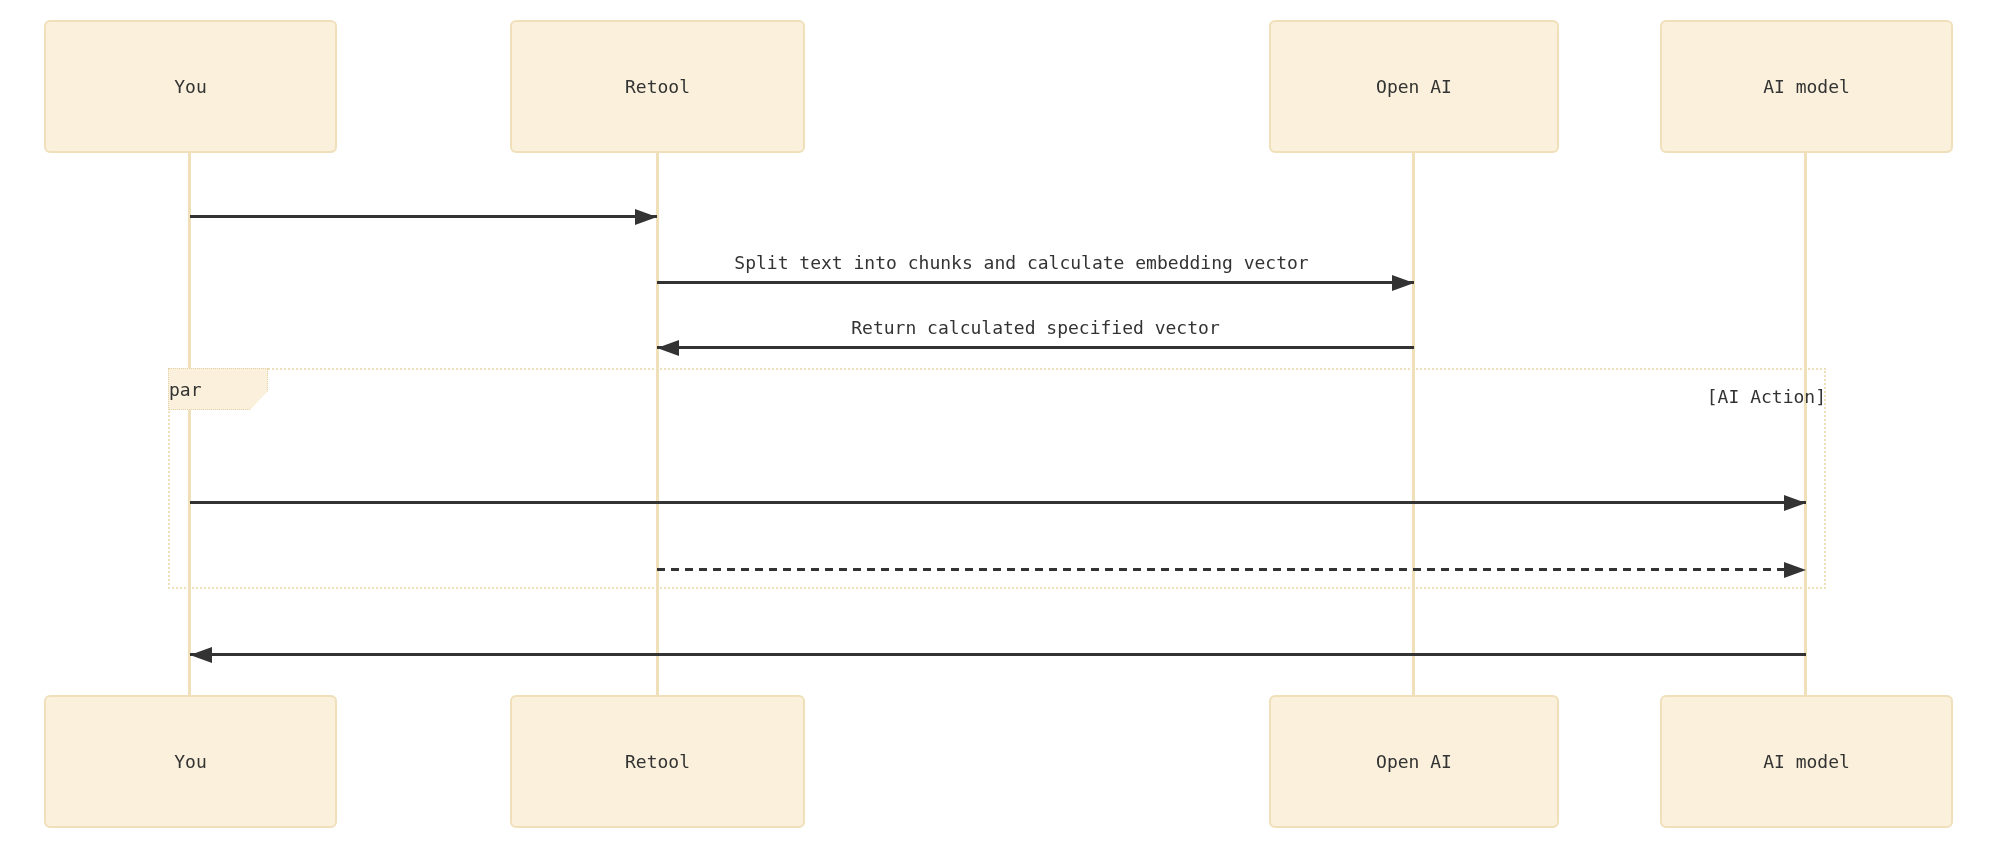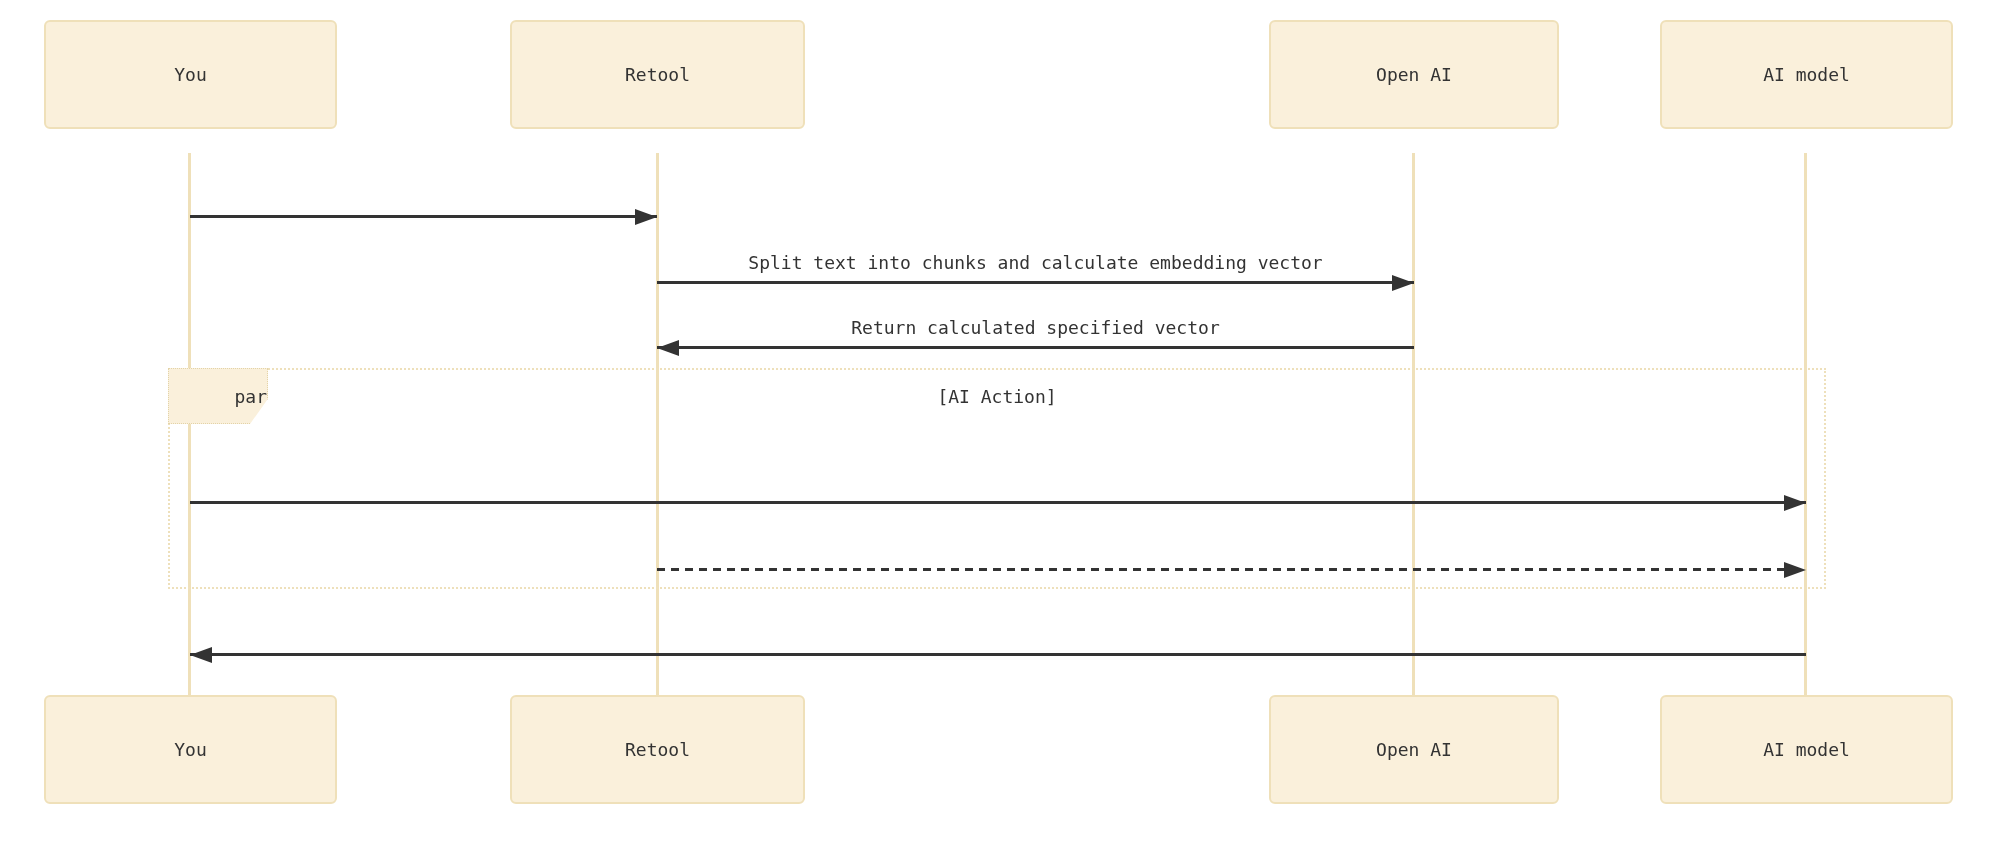--- a/index.html
+++ b/index.html
@@ -17,21 +17,21 @@
     position: relative;
     width: 1999px;
     height: 858px;
     background: var(--background);
     overflow: hidden;
     font-family: "DejaVu Sans Mono", "Liberation Mono", monospace;
     color: var(--text);
   }
   .actor {
     position: absolute;
-    height: 109px;
+    height: 133px;
     background: var(--actor-fill);
     border: 2px solid var(--actor-border);
     border-radius: 6px;
     display: flex;
     align-items: center;
     justify-content: center;
     font-size: 18px;
     color: var(--text);
   }
   .lifeline {
@@ -74,36 +74,36 @@
     top: 368px;
     width: 1658px;
     height: 221px;
     border: 2px dotted var(--frame-border);
   }
   .par-tab {
     position: absolute;
     left: 168px;
     top: 368px;
     width: 100px;
-    height: 56px;
+    height: 42px;
     background: var(--actor-fill);
     border: 1px dotted #e3d3a8;
     clip-path: polygon(0 0, 100% 0, 100% 55%, 82% 100%, 0 100%);
     display: flex;
     align-items: center;
-    justify-content: flex-end;
+    justify-content: flex-start;
     font-size: 18px;
     color: var(--text);
   }
   .par-condition {
     position: absolute;
     left: 168px;
     top: 386px;
     width: 1658px;
-    text-align: center;
+    text-align: right;
     font-size: 18px;
     color: var(--text);
   }
 </style>
 </head>
 <body>
 
 <div id="canvas">
 
   <div class="lifeline" style="left:188px"></div>
@@ -126,21 +126,21 @@
 
   <div class="par-frame"></div>
   <div class="par-tab">
     <span>par</span>
   </div>
   <div class="par-condition">[AI Action]</div>
 
   <div class="msg-line" style="left:190px; top:215px; width:467px"></div>
   <div class="arrowhead right" style="left:635px; top:209px"></div>
 
-  <div class="msg-label" style="left:657px; top:252px; width:757px">Split text into chunks and calculate embedding vector</div>
+  <div class="msg-label" style="left:643px; top:252px; width:757px">Split text into chunks and calculate embedding vector</div>
   <div class="msg-line" style="left:657px; top:281px; width:757px"></div>
   <div class="arrowhead right" style="left:1392px; top:275px"></div>
 
   <div class="msg-label" style="left:657px; top:317px; width:757px">Return calculated specified vector</div>
   <div class="msg-line" style="left:657px; top:346px; width:757px"></div>
   <div class="arrowhead left" style="left:657px; top:340px"></div>
 
   <div class="msg-line" style="left:190px; top:501px; width:1616px"></div>
   <div class="arrowhead right" style="left:1784px; top:495px"></div>
 

